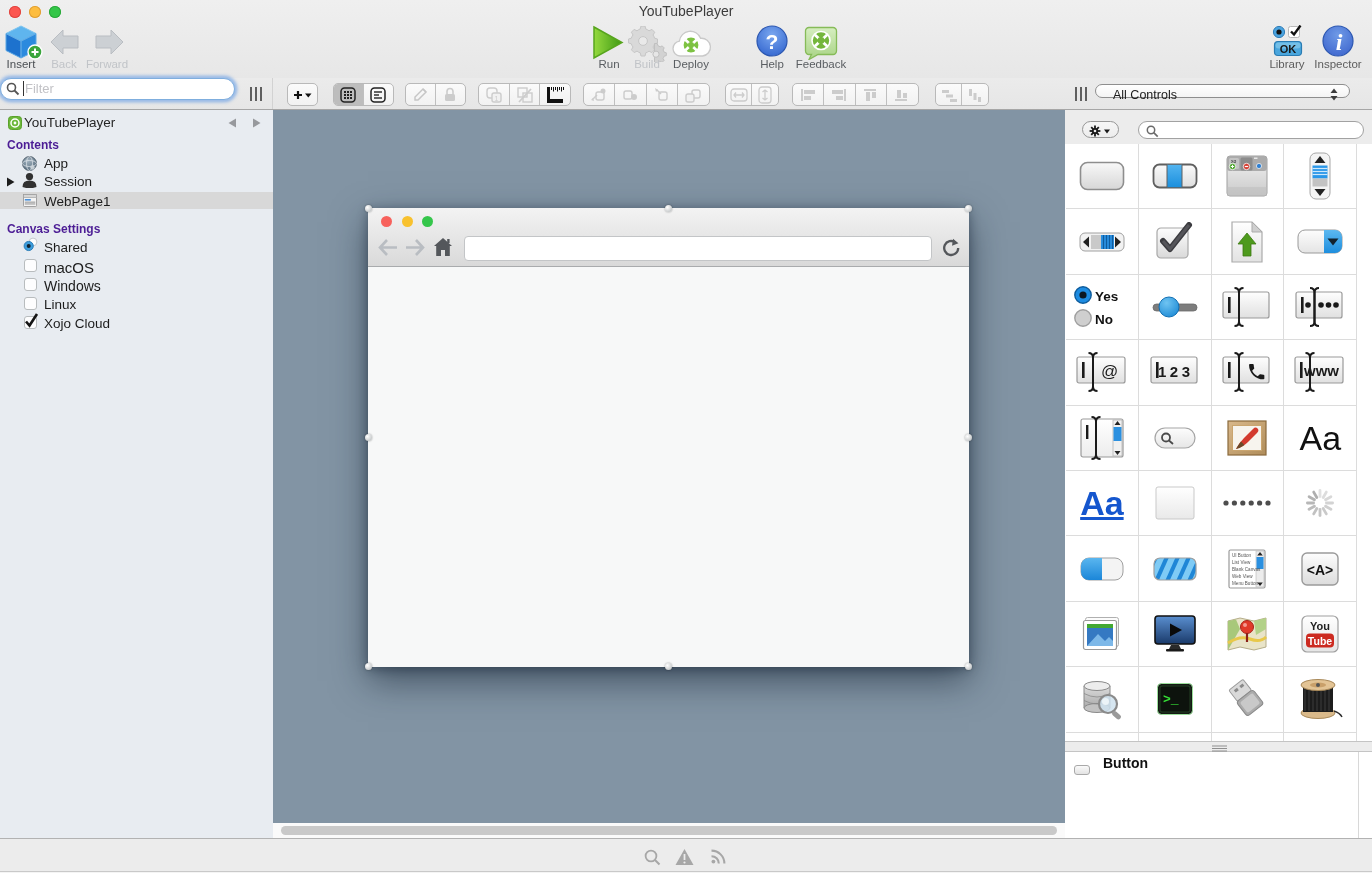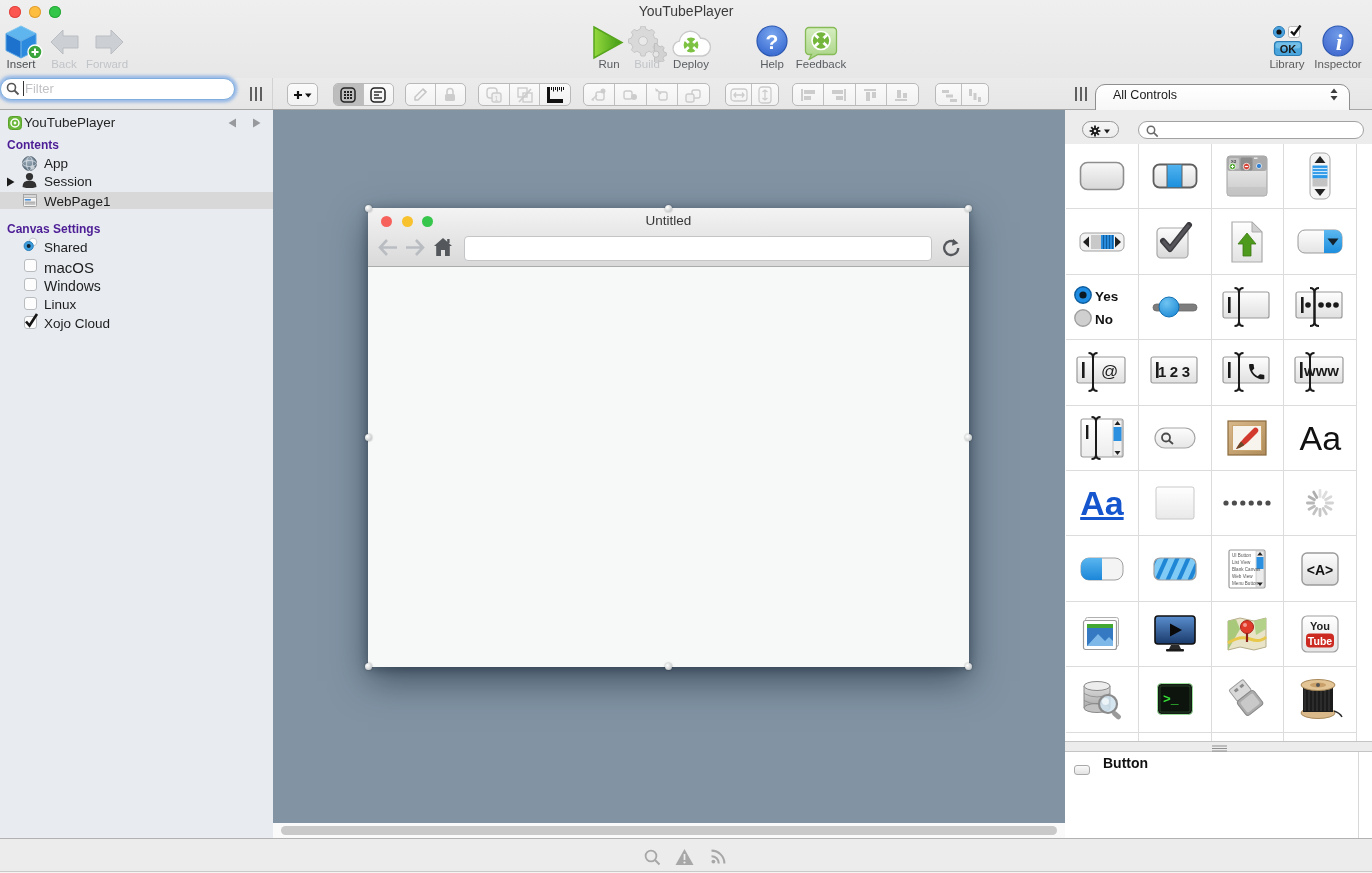--- a/index.html
+++ b/index.html
@@ -356,21 +356,21 @@
         </svg>
       </div>
   </div>
   <svg class="abs" style="left:1074px; top:9px;" width="14" height="14" viewBox="0 0 14 14">
       <g stroke="#5f5f5f" stroke-width="2">
         <line x1="2" y1="0" x2="2" y2="14"></line>
         <line x1="7" y1="0" x2="7" y2="14"></line>
         <line x1="12" y1="0" x2="12" y2="14"></line>
       </g>
     </svg>
-  <div class="abs" style="left:1095px; top:6px; width:255px; height:37px; background:linear-gradient(#ffffff,#f4f4f4); border:1px solid #8e8e8e; border-radius:10px;">
+  <div class="abs" style="left:1095px; top:6px; width:255px; height:14px; background:linear-gradient(#ffffff,#f4f4f4); border:1px solid #8e8e8e; border-radius:10px;">
     <div style="position:absolute; left:17px; top:2.5px; font-size:12.5px; color:#1a1a1a;">All Controls</div>
     <svg style="position:absolute; right:10px; top:3px;" width="10" height="13" viewBox="0 0 10 13">
         <path d="M5 0.5 L8.5 5 L1.5 5 Z" fill="#3c3c3c"></path>
         <path d="M5 12.5 L8.5 8 L1.5 8 Z" fill="#3c3c3c"></path>
       </svg>
   </div>
 </div>
 <div id="sidebar" class="abs">
   <svg style="position:absolute; left:8px; top:6px;" width="14" height="14" viewBox="0 0 14 14">
     <rect x="0.5" y="0.5" width="13" height="13" rx="3" fill="#6cb83a" stroke="#5aa12c" stroke-width="1"></rect>
@@ -439,21 +439,20 @@
       <path d="M2 10.5 L5.5 14.5 L13 3" fill="none" stroke="#151515" stroke-width="2.6"></path>
     </svg>
   <div style="position:absolute; left:44px; top:206px; font-size:13.5px;">Xojo Cloud</div>
 </div>
 <div id="canvas" class="abs"></div>
 <div id="mockwin">
   <div id="mwtitle">
     <div class="mtl" style="left:13px; background:#f7615c;"></div>
     <div class="mtl" style="left:33.5px; background:#f8c12e;"></div>
     <div class="mtl" style="left:54px; background:#35c64b;"></div>
-    <div class="t">Untitled</div>
   </div>
   <div id="mwtoolbar">
     <svg style="position:absolute; left:10px; top:31px;" width="20" height="17" viewBox="0 0 20 17">
       <path d="M9 1 L2 8.5 L9 16 M2 8.5 L19 8.5" fill="none" stroke="#b9bdc2" stroke-width="2.6"></path>
     </svg>
     <svg style="position:absolute; left:37px; top:31px;" width="20" height="17" viewBox="0 0 20 17">
       <path d="M11 1 L18 8.5 L11 16 M1 8.5 L18 8.5" fill="none" stroke="#b9bdc2" stroke-width="2.6"></path>
     </svg>
     <svg style="position:absolute; left:65px; top:29px;" width="20" height="20" viewBox="0 0 20 20">
       <path d="M10 1 L19 9 L16.8 9 L16.8 19 L12 19 L12 13 L8 13 L8 19 L3.2 19 L3.2 9 L1 9 Z" fill="#54575b"></path>

